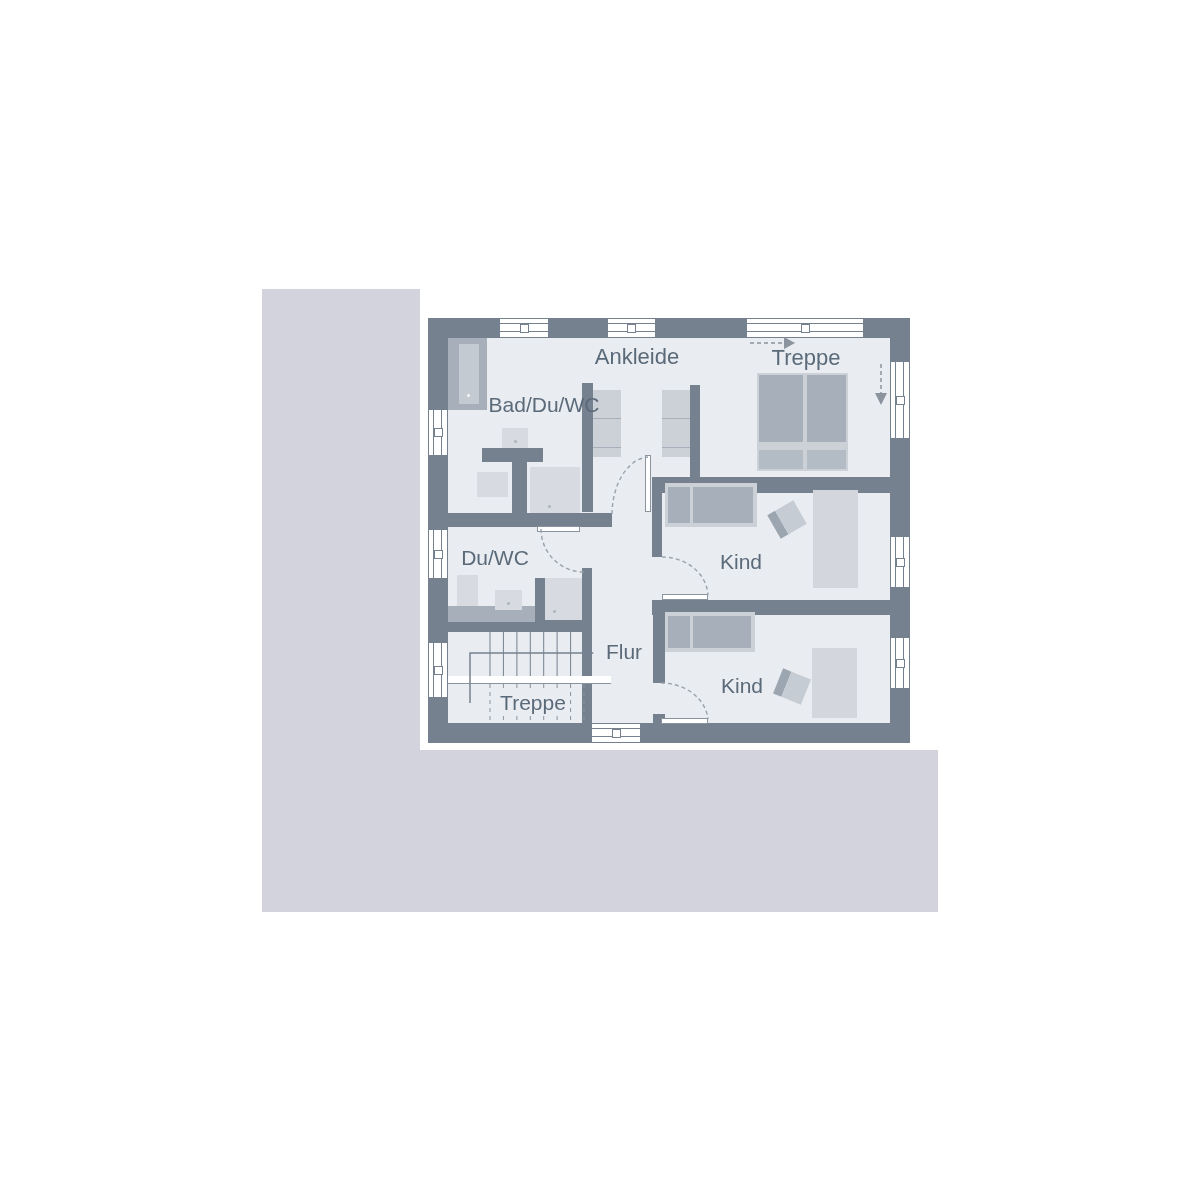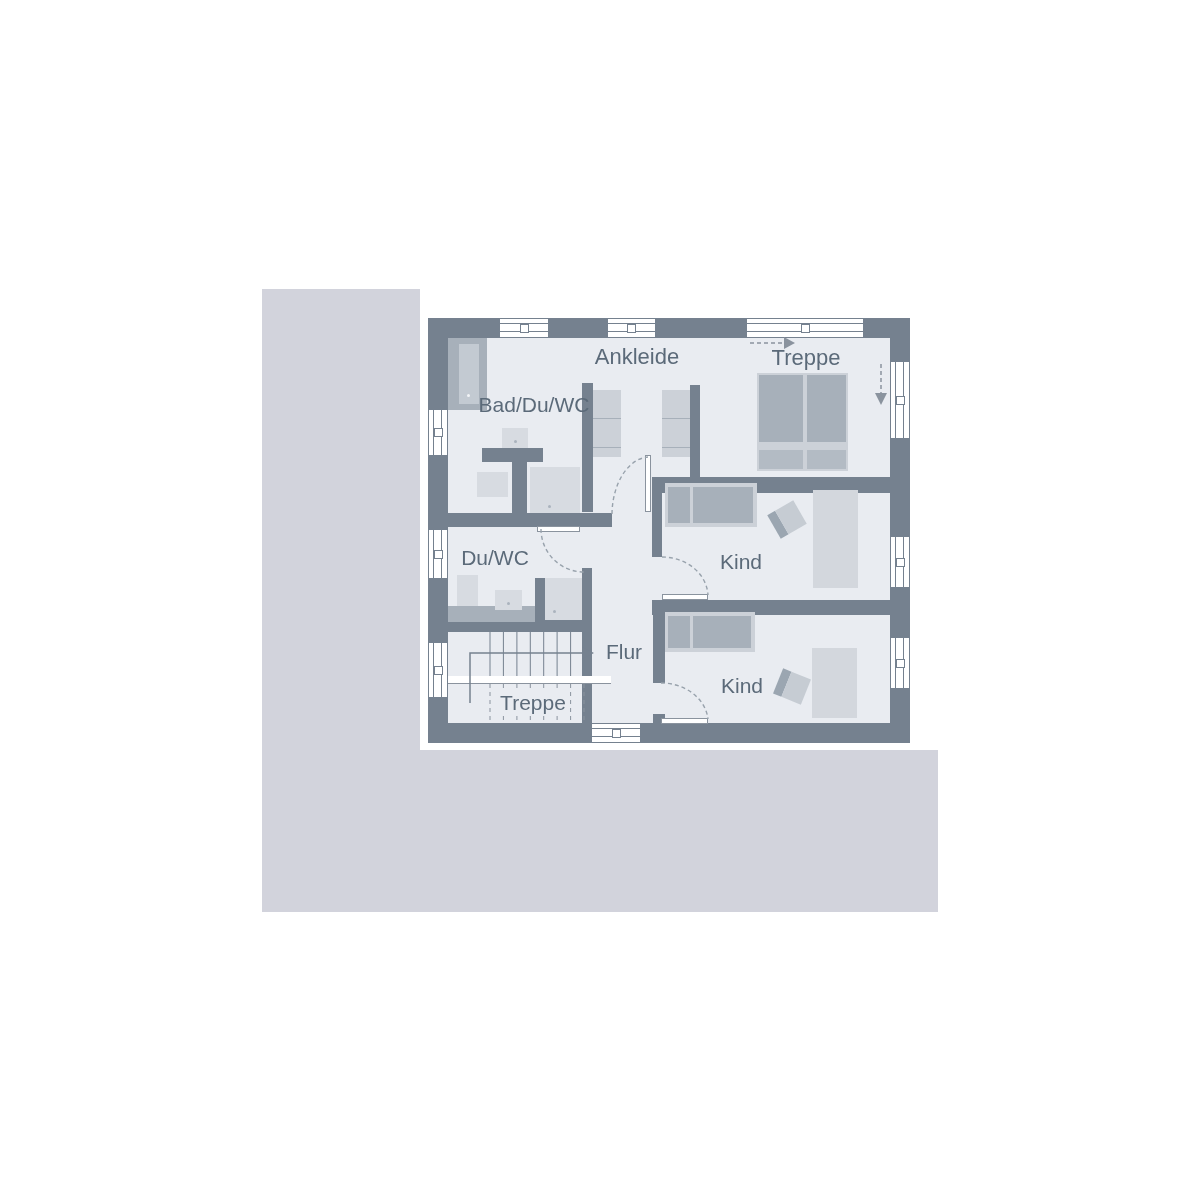--- a/index.html
+++ b/index.html
@@ -174,19 +174,19 @@
       <polygon class="arrowhead" points="356,19 367,25 356,31"></polygon>
     </g>
     <g>
       <line class="walkline" x1="453" y1="46" x2="453" y2="75"></line>
       <polygon class="arrowhead" points="447,75 459,75 453,87"></polygon>
     </g>
   </svg>
 
   <div class="label" style="left:209px;top:39px;font-size:22px;">Ankleide</div>
   <div class="label" style="left:378px;top:40px;font-size:22px;">Treppe</div>
-  <div class="label" style="left:106px;top:87px;">Bad/Du/WC</div>
+  <div class="label" style="left:116px;top:87px;">Bad/Du/WC</div>
   <div class="label" style="left:67px;top:240px;">Du/WC</div>
   <div class="label" style="left:196px;top:334px;">Flur</div>
   <div class="label on-stairs" style="left:105px;top:385px;">Treppe</div>
   <div class="label" style="left:313px;top:244px;">Kind</div>
   <div class="label" style="left:314px;top:368px;">Kind</div>
 </div>
 
 </body></html>

